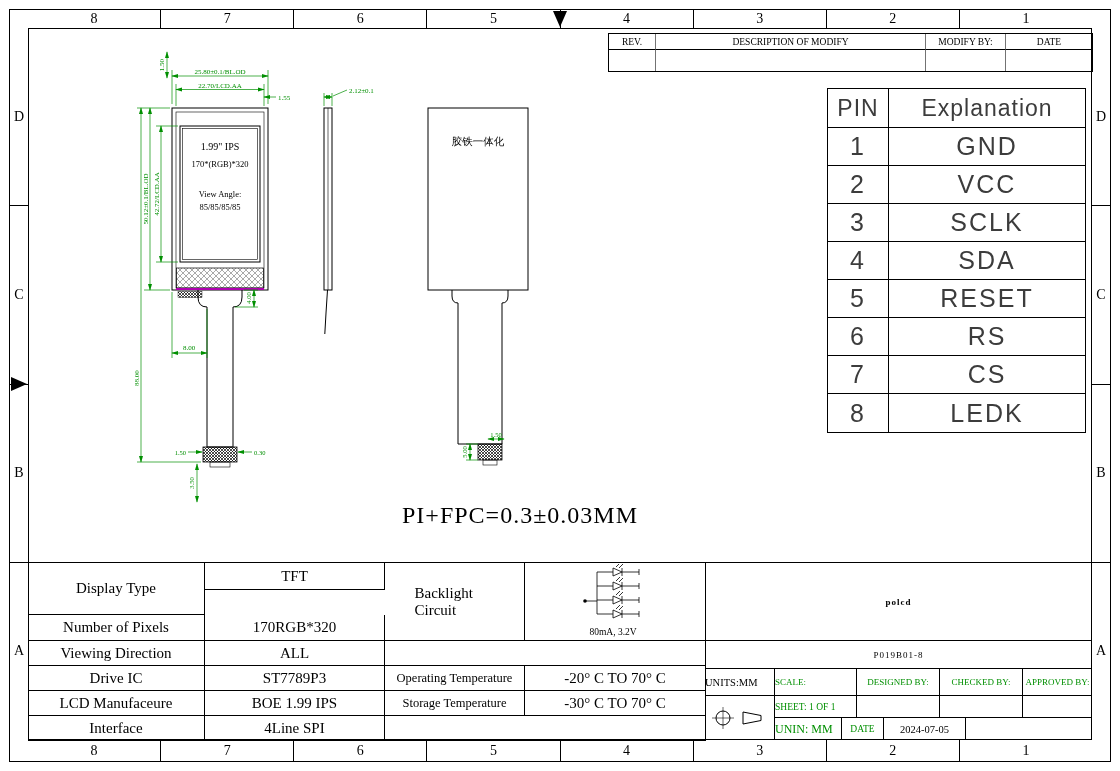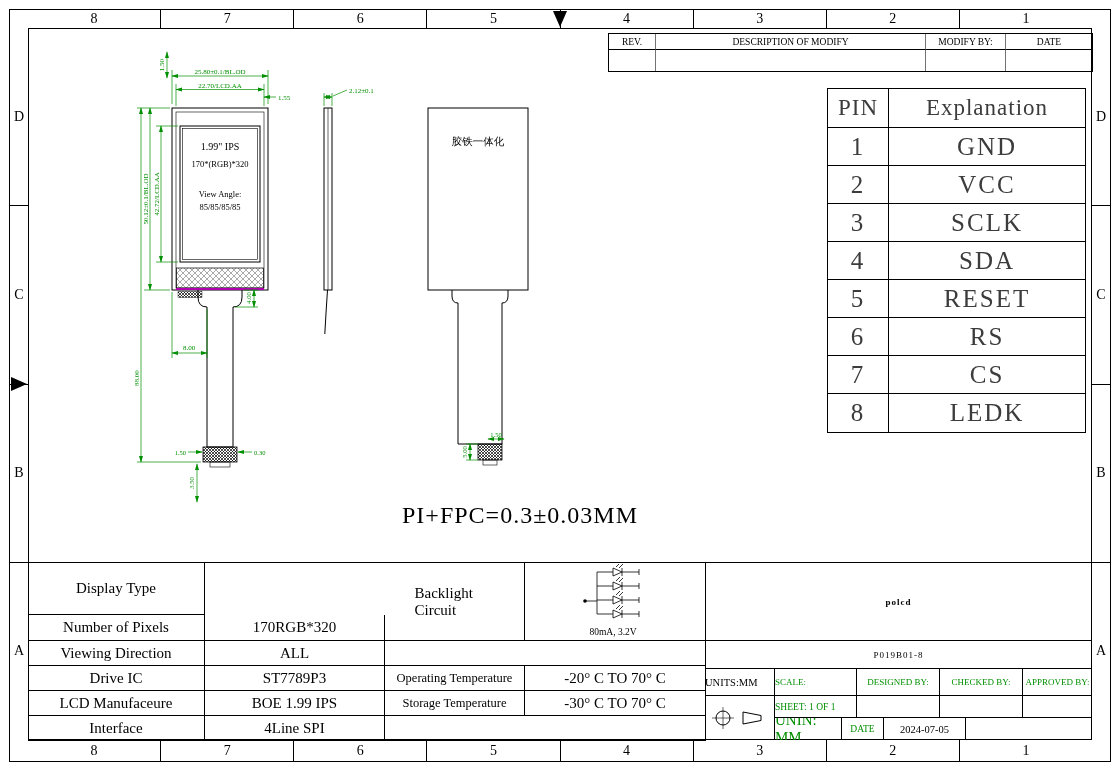--- a/index.html
+++ b/index.html
@@ -18,21 +18,21 @@
   .tri-top{position:absolute;left:553px;top:11px;width:0;height:0;border-left:7px solid transparent;border-right:7px solid transparent;border-top:16px solid #000}
   .tri-left{position:absolute;left:11px;top:377px;width:0;height:0;border-top:7px solid transparent;border-bottom:7px solid transparent;border-left:16px solid #000}
 
   
   #rev-table{position:absolute;left:608px;top:33px;width:485px;height:39px;border:1px solid #000;display:grid;grid-template-columns:47px 270px 80px 1fr;grid-template-rows:16px 1fr;font-size:9.5px}
   #rev-table .rc{border-right:1px solid #737373;display:flex;align-items:center;justify-content:center}
   #rev-table .rc.hd{border-bottom:1px solid #000}
   #rev-table .rc.last{border-right:none}
 
   
-  #pin-table{position:absolute;left:827px;top:88px;width:259px;height:345px;border:1px solid #000;display:grid;grid-template-columns:61px 1fr;grid-template-rows:39px repeat(8,38px);font-family:Liberation Serif, serif;color:#3c3c3c}
+  #pin-table{position:absolute;left:827px;top:88px;width:259px;height:345px;border:1px solid #000;display:grid;grid-template-columns:61px 1fr;grid-template-rows:39px repeat(8,38px);font-family:Liberation Sans, sans-serif;color:#3c3c3c}
   #pin-table .pc{display:flex;align-items:center;justify-content:center;border-bottom:1px solid #000;font-size:25px;letter-spacing:2px}
   #pin-table .pc.num{border-right:1px solid #000}
   #pin-table .pc.hd{font-size:23px;letter-spacing:1px}
   #pin-table .pc.nb{border-bottom:none}
 
   
   #spec-table{position:absolute;left:28px;top:562px;width:678px;height:179px;border-top:1px solid #000;display:grid;grid-template-columns:177px 180px 140px 1fr;grid-template-rows:27px 25px 26px 25px 25px 25px 1fr;font-size:15px}
   #spec-table .sc{border-right:1px solid #000;border-bottom:1px solid #000;display:flex;align-items:center;justify-content:center;text-align:center}
   #spec-table .sc.small{font-size:12.5px}
 
@@ -228,20 +228,21 @@
       <line class="dl" x1="478" y1="460" x2="466" y2="460"></line>
       <line class="dl" x1="470" y1="444" x2="470" y2="460" marker-start="url(#ar)" marker-end="url(#ar)"></line>
       <text class="dts" transform="rotate(-90 467,452)" x="467" y="452" text-anchor="middle">5.00</text>
     </g>
   </svg>
 
   <div id="note-line">PI+FPC=0.3±0.03MM</div>
 
   <div id="spec-table">
     <div class="sc" style="grid-column:1;grid-row:1/3">Display Type</div>
+    <div class="sc" style="grid-column:2;grid-row:1">TFT</div>
     <div class="sc" style="grid-column:3;grid-row:1/4">
       <span style="display:block;width:80px;text-align:left">Backlight Circuit</span>
     </div>
     <div class="sc" style="grid-column:4;grid-row:1/4">
       <svg width="176" height="76" viewBox="0 0 176 76">
         <g stroke="#000" stroke-width="0.8" fill="none">
           <circle cx="58" cy="37" r="1.8" fill="#000" stroke="none"></circle>
           <line x1="58" y1="37" x2="70" y2="37"></line>
           <line x1="70" y1="8" x2="70" y2="50"></line>
           <g>
@@ -317,19 +318,19 @@
           <line x1="5" y1="20" x2="27" y2="20" stroke-width="0.6"></line>
           <line x1="16" y1="9" x2="16" y2="31" stroke-width="0.6"></line>
           <polygon points="36,14 54,17.5 54,22.5 36,26"></polygon>
         </g>
       </svg>
     </div>
     <div class="tc br bb left grn" style="left:70px;top:134px;width:82px;height:22px;font-size:9.5px">SHEET: 1 OF 1</div>
     <div class="tc br bb" style="left:152px;top:134px;width:83px;height:22px"></div>
     <div class="tc br bb" style="left:235px;top:134px;width:83px;height:22px"></div>
     <div class="tc bb" style="left:318px;top:134px;width:69px;height:22px"></div>
-    <div class="tc br left grn" style="left:70px;top:156px;width:67px;height:22px;font-size:15px">UNIN: MM</div>
+    <div class="tc br left grn" style="left:70px;top:156px;width:67px;height:22px;font-size:12px">UNIN: MM</div>
     <div class="tc br grn" style="left:137px;top:156px;width:42px;height:22px;font-size:9.5px">DATE</div>
     <div class="tc br" style="left:179px;top:156px;width:82px;height:22px;font-size:10.5px">2024-07-05</div>
     <div class="tc" style="left:261px;top:156px;width:126px;height:22px"></div>
   </div>
 
 </div>
 
 </body></html>

